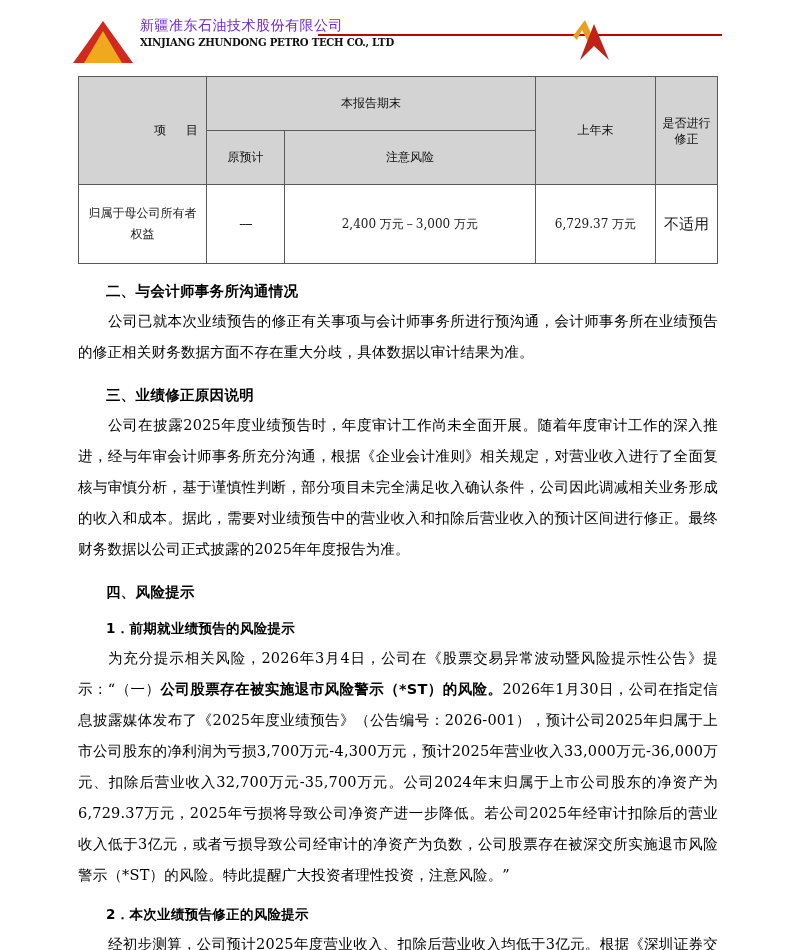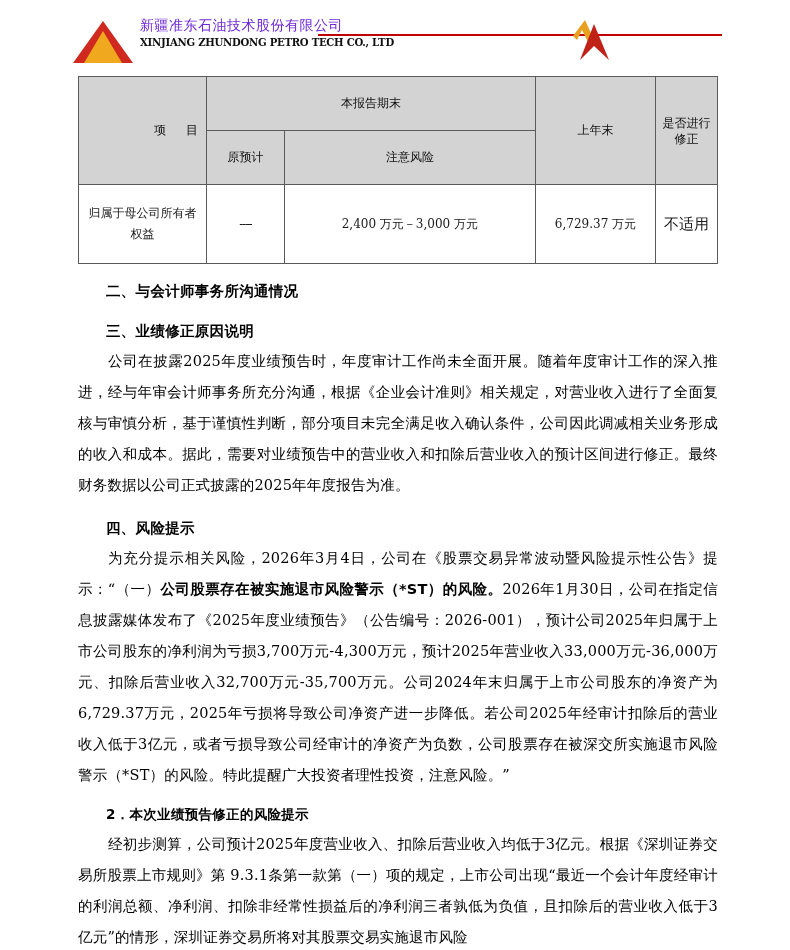--- a/index.html
+++ b/index.html
@@ -178,25 +178,27 @@
           <td class="num-cell">6,729.37 万元</td>
           <td class="na-cell">不适用</td>
         </tr>
       </tbody>
     </table>
   </div>
 
   <div class="content">
 
     <h2 class="sec">二、与会计师事务所沟通情况</h2>
+    <p class="para">公司已就本次业绩预告的修正有关事项与会计师事务所进行预沟通，会计师事务所在业绩预告的修正相关财务数据方面不存在重大分歧，具体数据以审计结果为准。</p>
 
     <h2 class="sec">三、业绩修正原因说明</h2>
     <p class="para">公司在披露2025年度业绩预告时，年度审计工作尚未全面开展。随着年度审计工作的深入推进，经与年审会计师事务所充分沟通，根据《企业会计准则》相关规定，对营业收入进行了全面复核与审慎分析，基于谨慎性判断，部分项目未完全满足收入确认条件，公司因此调减相关业务形成的收入和成本。据此，需要对业绩预告中的营业收入和扣除后营业收入的预计区间进行修正。最终财务数据以公司正式披露的2025年年度报告为准。</p>
 
     <h2 class="sec">四、风险提示</h2>
 
+    <h3 class="subsec">1．前期就业绩预告的风险提示</h3>
     <p class="para"><span>为充分提示相关风险，2026年3月4日，公司在《股票交易异常波动暨风险提示性公告》提示：“（一）</span><b>公司股票存在被实施退市风险警示（*ST）的风险。</b><span>2026年1月30日，公司在指定信息披露媒体发布了《2025年度业绩预告》（公告编号：2026-001），预计公司2025年归属于上市公司股东的净利润为亏损3,700万元-4,300万元，预计2025年营业收入33,000万元-36,000万元、扣除后营业收入32,700万元-35,700万元。公司2024年末归属于上市公司股东的净资产为6,729.37万元，2025年亏损将导致公司净资产进一步降低。若公司2025年经审计扣除后的营业收入低于3亿元，或者亏损导致公司经审计的净资产为负数，公司股票存在被深交所实施退市风险警示（*ST）的风险。特此提醒广大投资者理性投资，注意风险。”</span></p>
 
     <h3 class="subsec">2．本次业绩预告修正的风险提示</h3>
     <p class="para">经初步测算，公司预计2025年度营业收入、扣除后营业收入均低于3亿元。根据《深圳证券交易所股票上市规则》第 9.3.1条第一款第（一）项的规定，上市公司出现“最近一个会计年度经审计的利润总额、净利润、扣除非经常性损益后的净利润三者孰低为负值，且扣除后的营业收入低于3亿元”的情形，深圳证券交易所将对其股票交易实施退市风险</p>
 
   </div>
 </div>
 
 </body></html>

